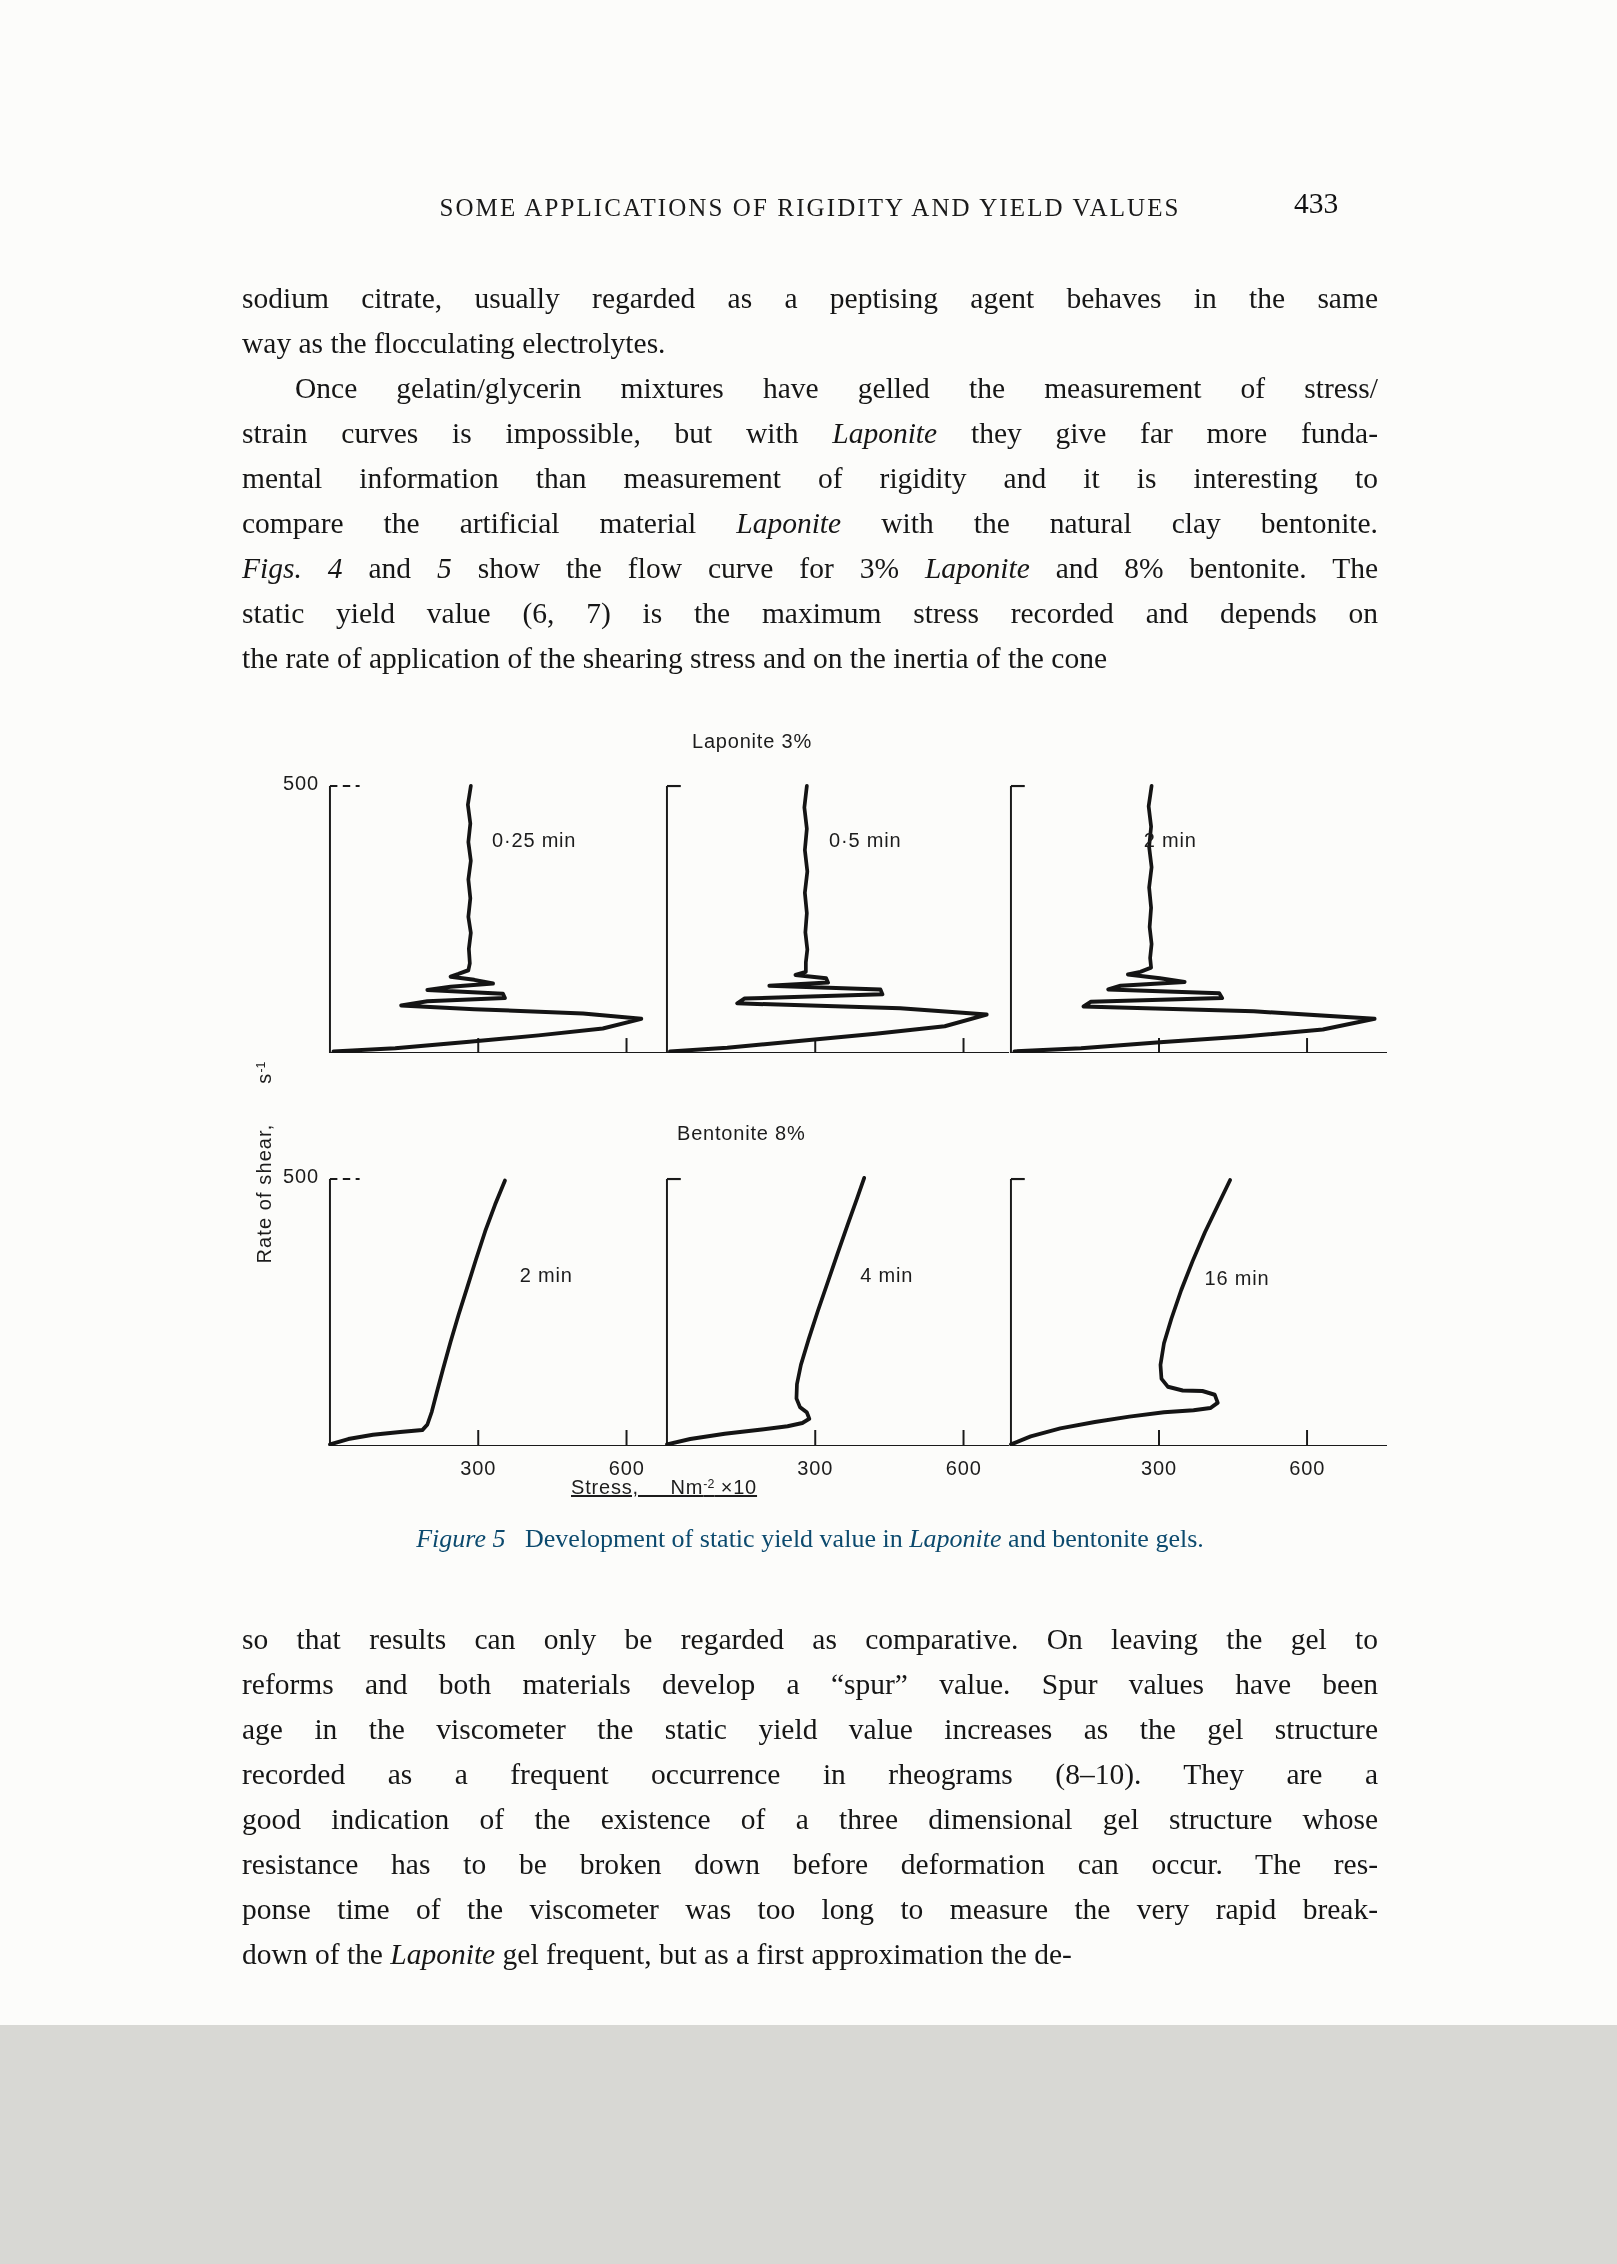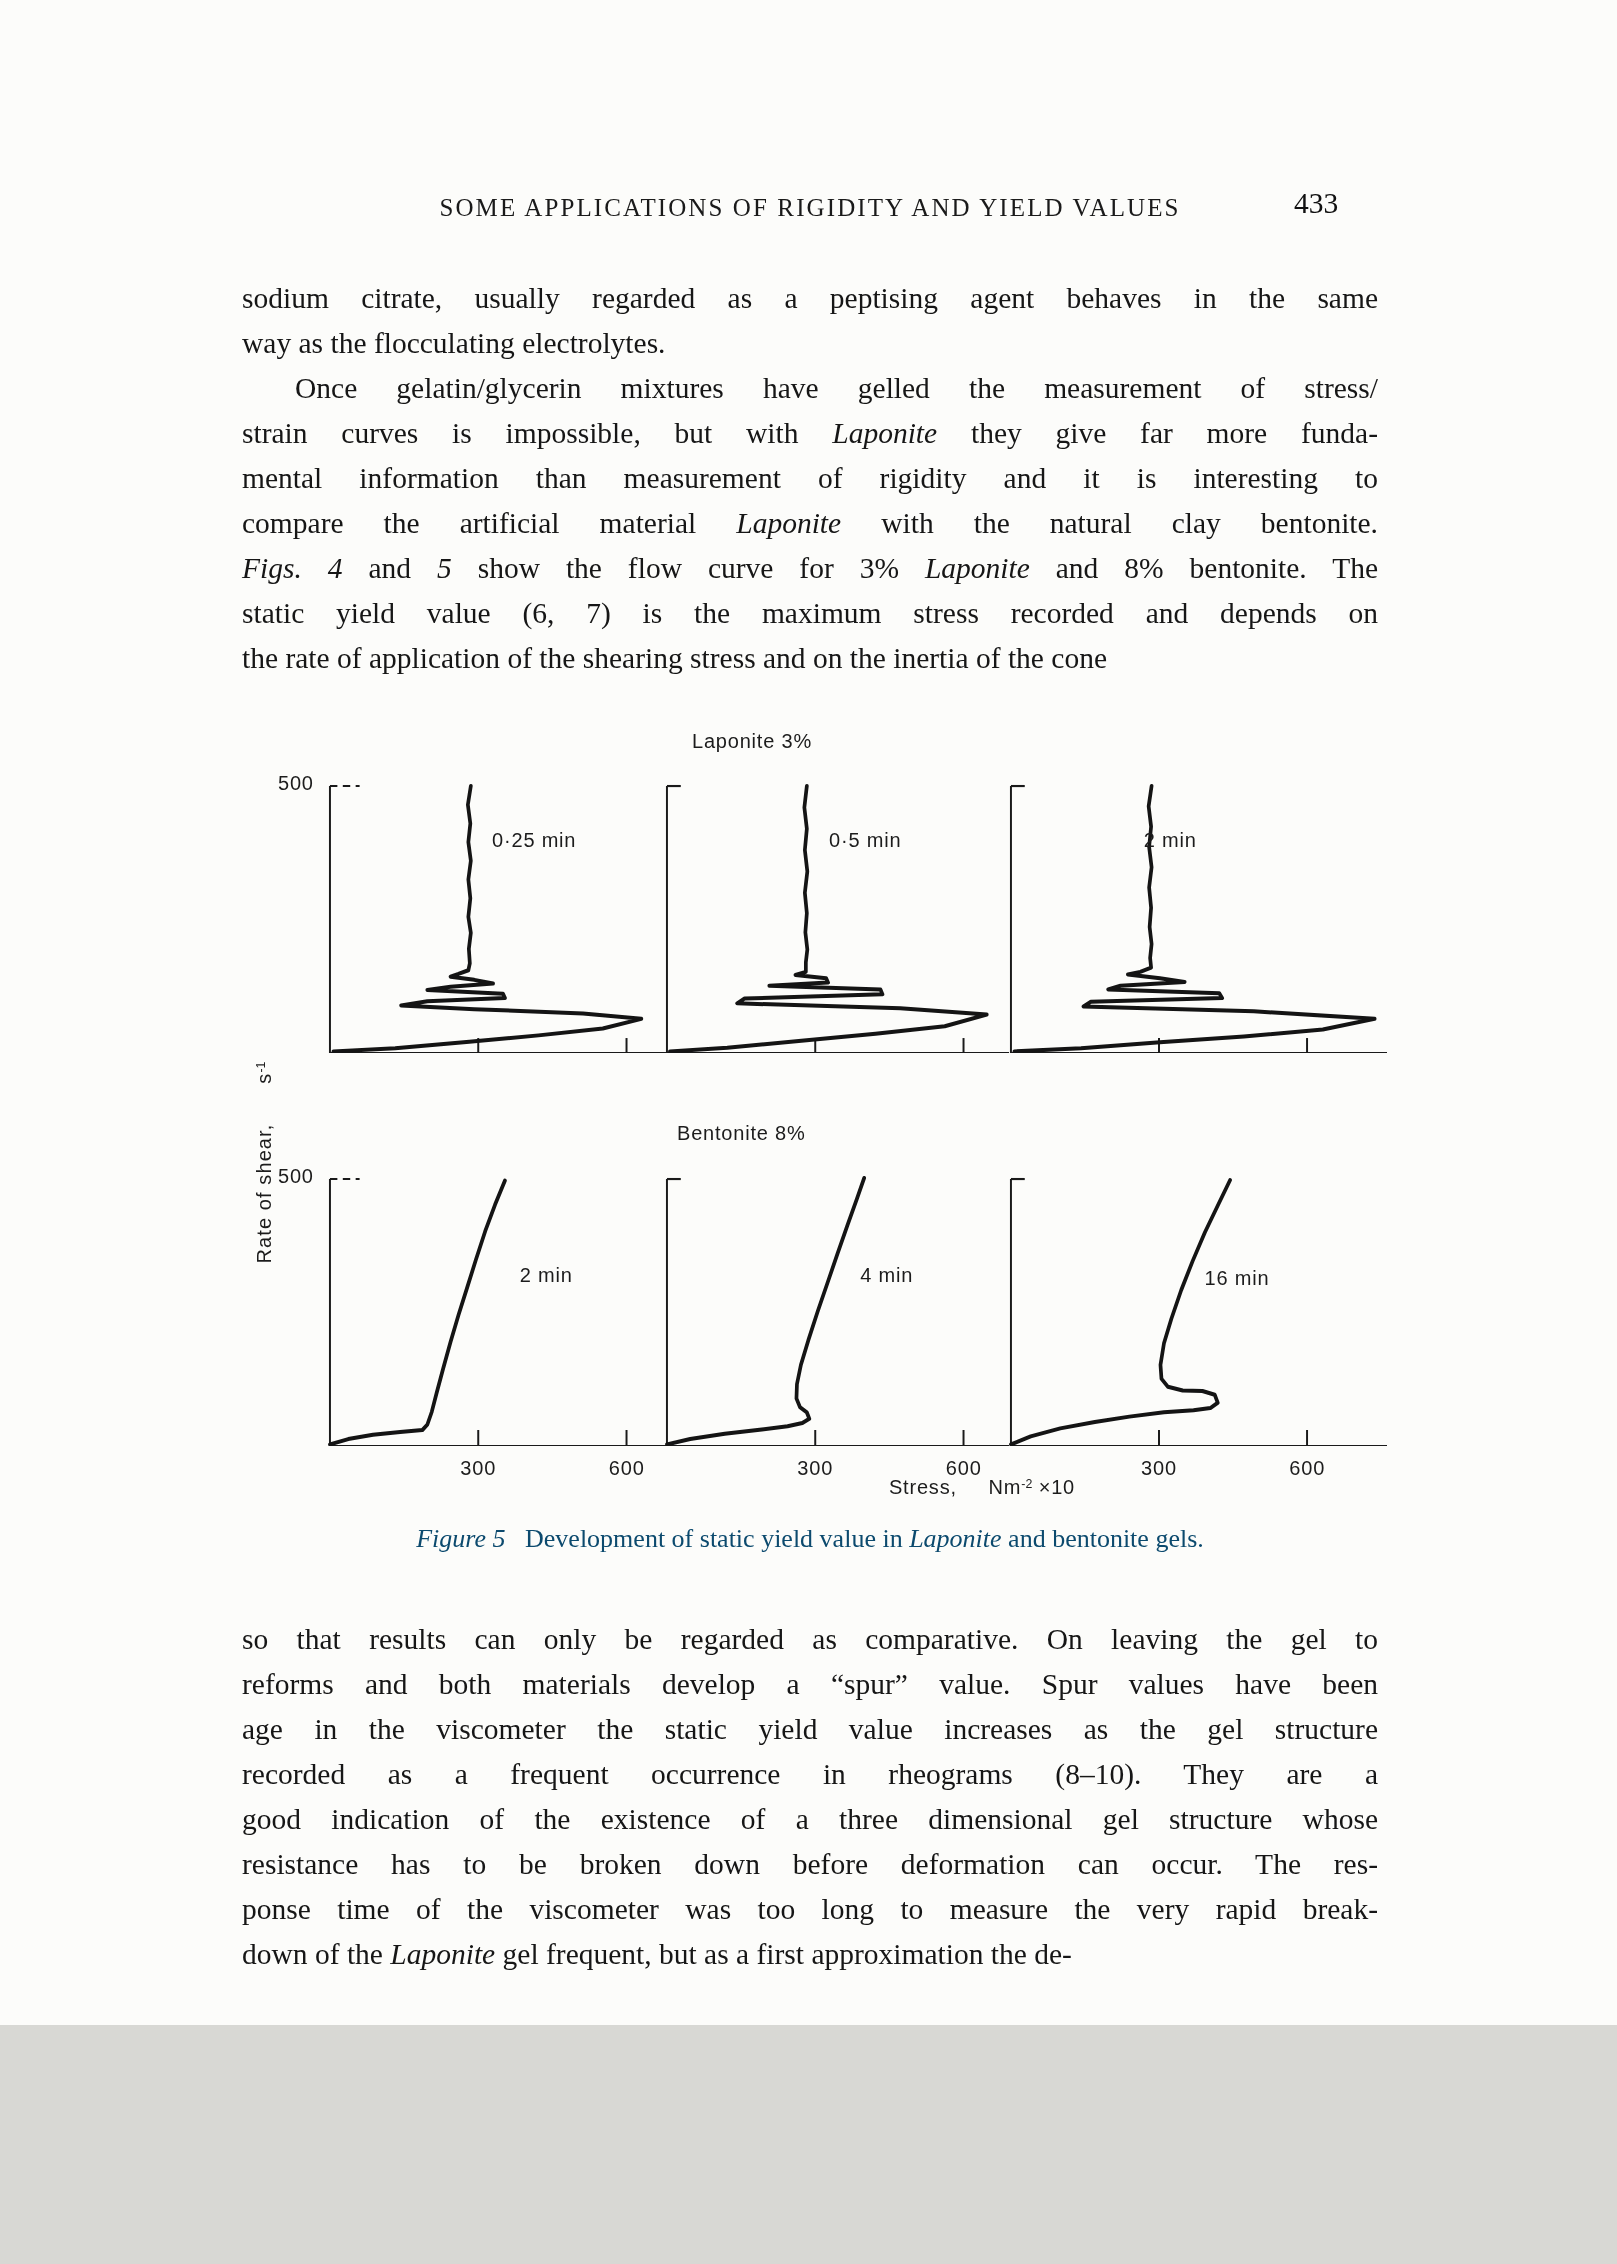--- a/index.html
+++ b/index.html
@@ -16,22 +16,22 @@
   .tline{text-align:justify;text-align-last:justify;text-justify:inter-word;}
   .tline.last{text-align-last:left;}
   .tline.indent{text-indent:53px;}
   .it{font-style:italic;}
   .sup{font-size:0.62em;position:relative;top:-0.5em;letter-spacing:0;}
   
   .fig-label{font-family:"Liberation Sans",sans-serif;font-size:20px;
        color:#1c1c1c;letter-spacing:0.8px;white-space:pre;}
   .ylabel{left:74px;top:1151px;width:380px;text-align:center;
        transform:rotate(-90deg);transform-origin:center center;letter-spacing:1.1px;}
-  .xlabel{left:571px;top:1476px;width:504px;text-align:right;}
-  .ytick-label{width:46px;text-align:left;}
+  .xlabel{left:571px;top:1476px;width:504px;text-align:left;text-decoration:underline;}
+  .ytick-label{width:46px;text-align:center;}
   .panel{position:absolute;width:346px;height:299px;}
   .panel.wide{width:380px;}
   .panel svg{display:block;width:100%;height:100%;}
   .axis{stroke:#1a1a1a;stroke-width:4;fill:none;}
   .axis.dash{stroke-dasharray:15 11;}
   .curve{stroke:#141414;stroke-width:7.5;fill:none;
        stroke-linejoin:round;stroke-linecap:round;}
   .curve-label{position:absolute;}
   .xtick{position:absolute;bottom:-34px;transform:translateX(-50%);}
   .caption{left:242px;width:1136px;top:1524px;text-align:center;

